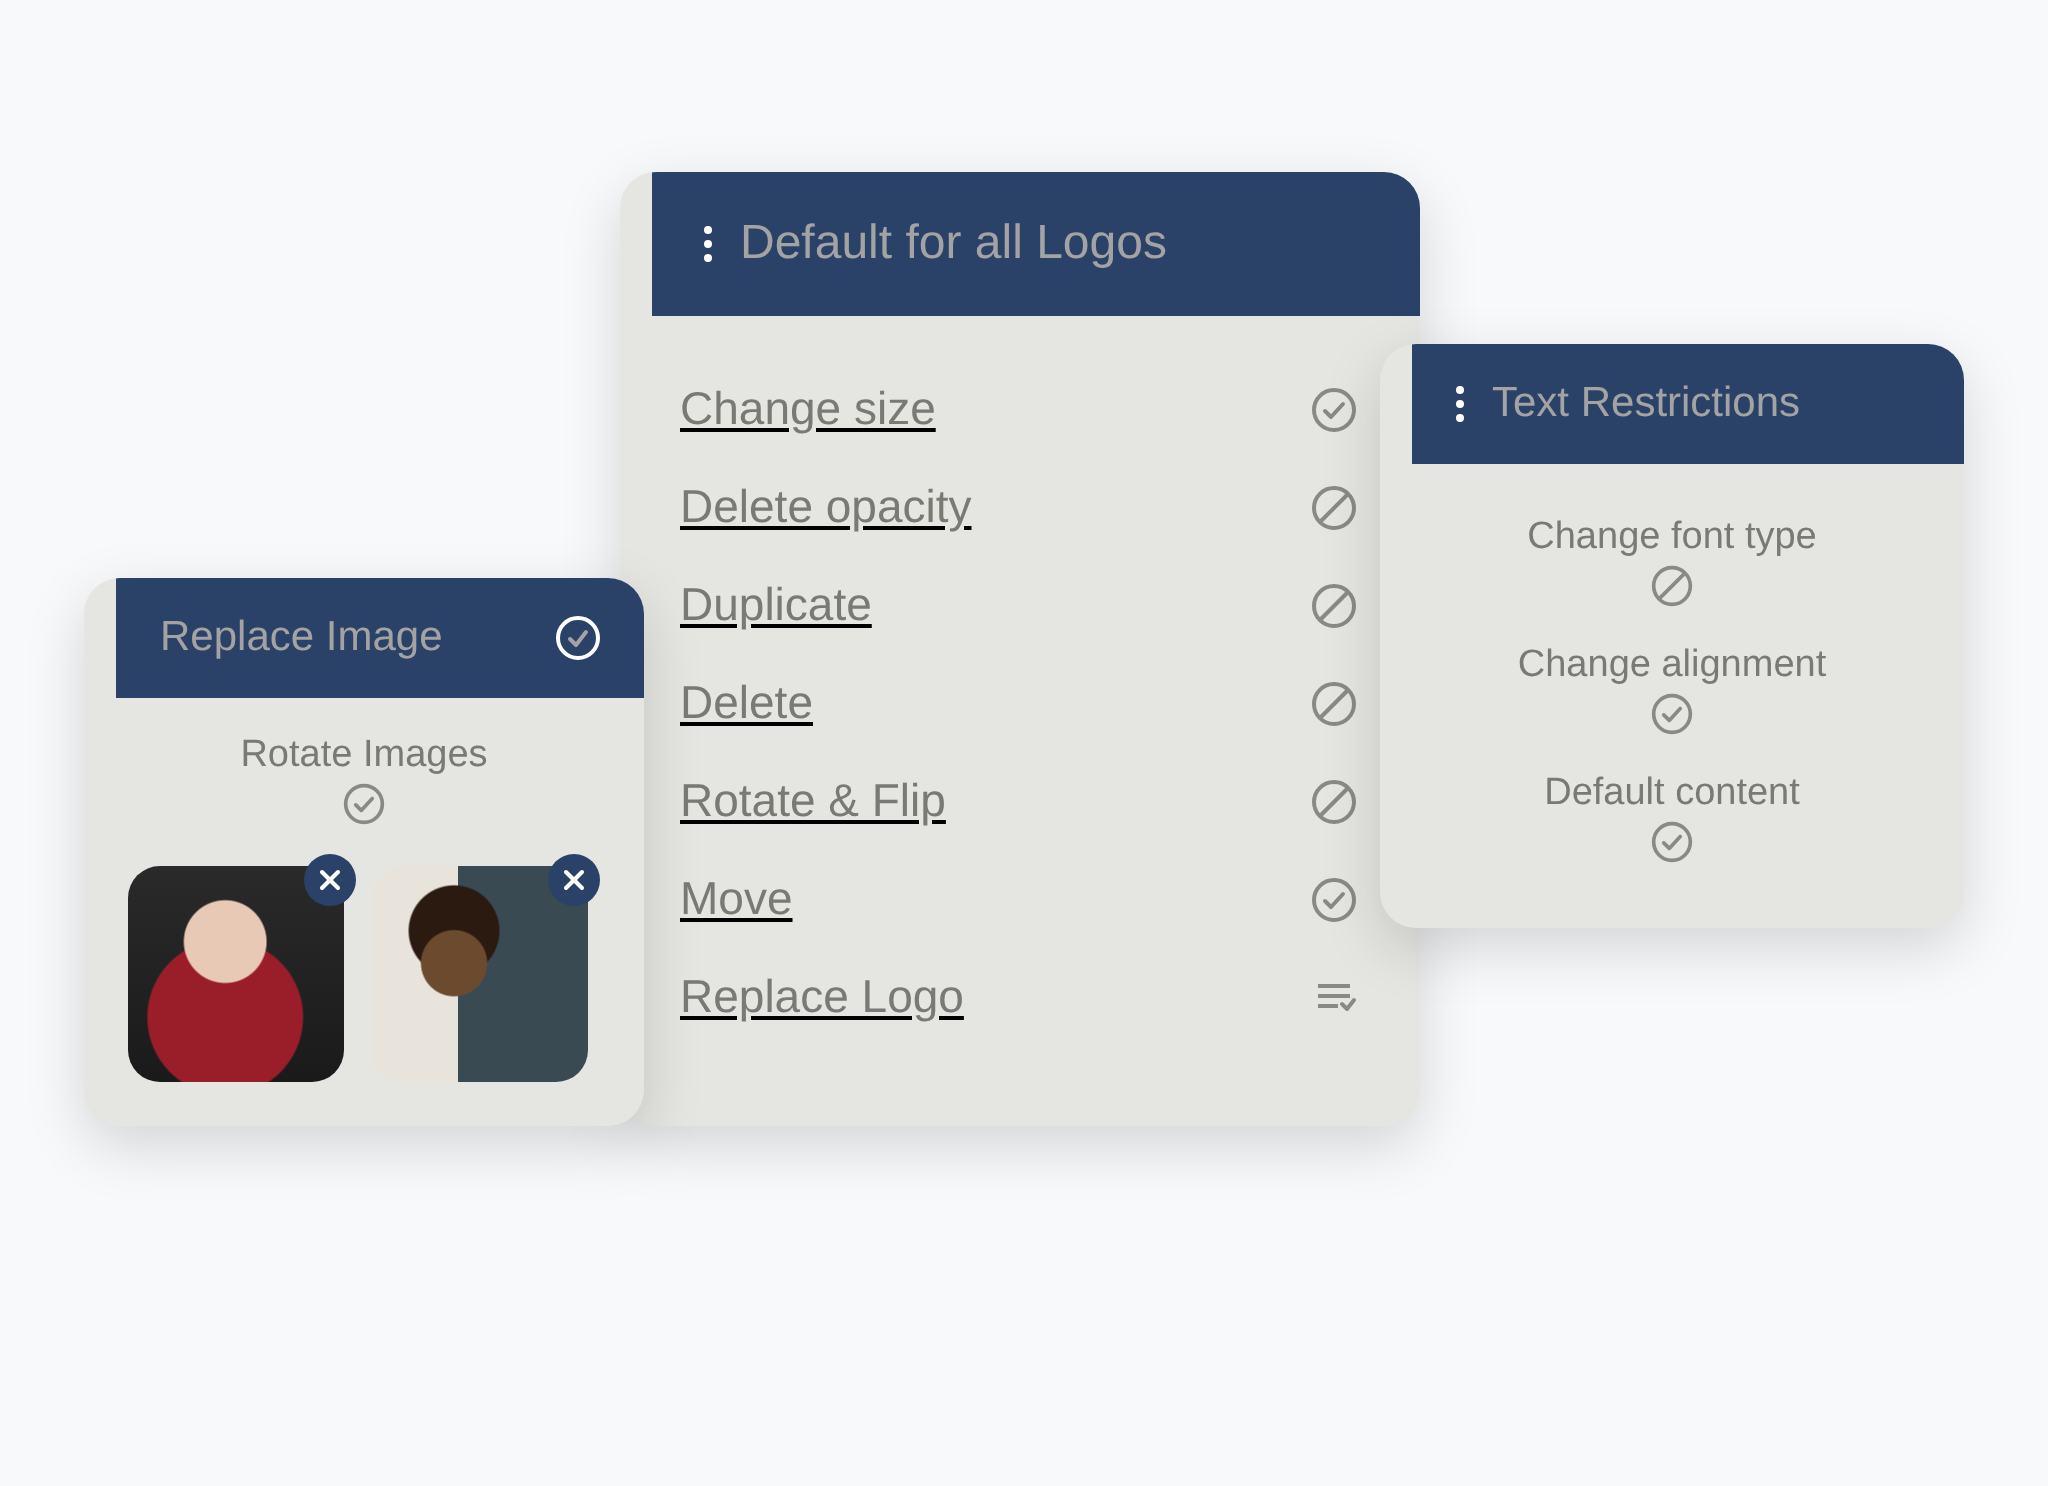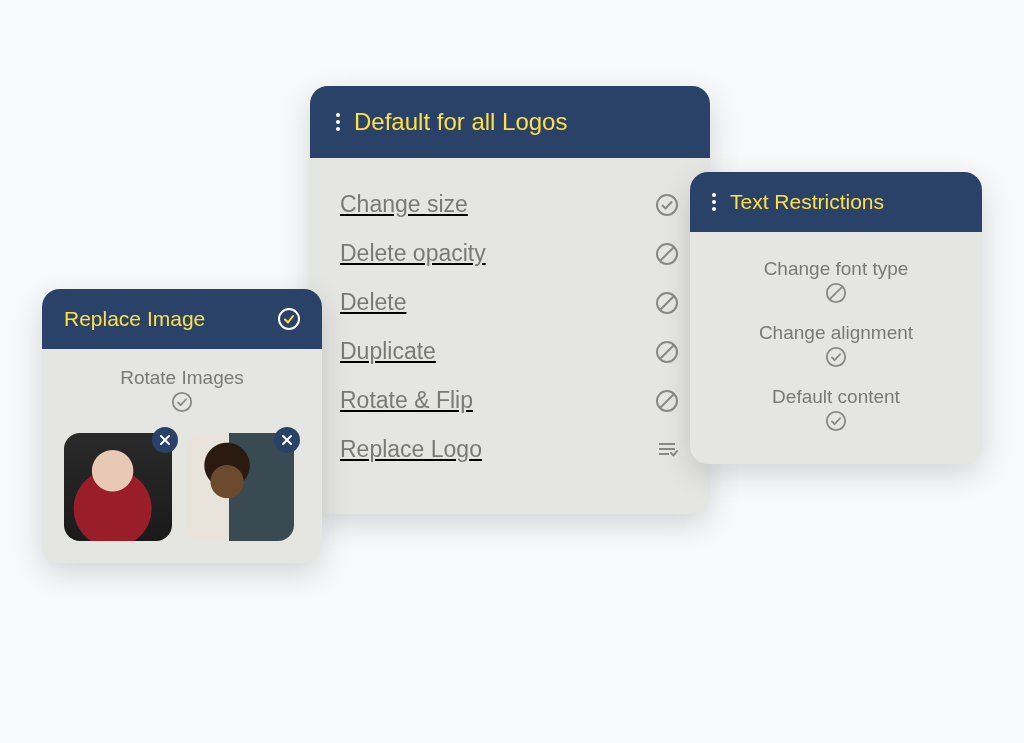--- a/index.html
+++ b/index.html
@@ -13,27 +13,28 @@
   }
   .panel {
     position: absolute;
     background: #e5e5e2;
     border-radius: 18px;
     box-shadow: 0 10px 30px rgba(0,0,0,0.15);
     overflow: hidden;
   }
   .panel-header {
     background: #2b4268;
-    color: #fde047;
+    color: #a3a3a3;
     display: flex;
     align-items: center;
     padding: 18px 22px;
     gap: 14px;
     font-size: 21px;
     font-weight: 400;
+    margin-left: 16px;
   }
   .panel-header.large { font-size: 24px; padding: 22px 26px; }
   .dots-vert {
     display: inline-flex;
     flex-direction: column;
     gap: 3px;
   }
   .dots-vert span {
     width: 4px; height: 4px; border-radius: 50%; background: #fff;
   }
@@ -162,40 +163,48 @@
     </div>
     <div class="row large">
       <span class="label">Delete opacity</span>
       <span class="status-icon">
           <svg viewBox="0 0 24 24">
             <use href="#i-block"></use>
           </svg>
         </span>
     </div>
     <div class="row large">
+      <span class="label">Duplicate</span>
+      <span class="status-icon">
+          <svg viewBox="0 0 24 24">
+            <use href="#i-block"></use>
+          </svg>
+        </span>
+    </div>
+    <div class="row large">
       <span class="label">Delete</span>
       <span class="status-icon">
           <svg viewBox="0 0 24 24">
             <use href="#i-block"></use>
           </svg>
         </span>
     </div>
     <div class="row large">
-      <span class="label">Duplicate</span>
-      <span class="status-icon">
-          <svg viewBox="0 0 24 24">
-            <use href="#i-block"></use>
-          </svg>
-        </span>
-    </div>
-    <div class="row large">
       <span class="label">Rotate &amp; Flip</span>
       <span class="status-icon">
           <svg viewBox="0 0 24 24">
             <use href="#i-block"></use>
+          </svg>
+        </span>
+    </div>
+    <div class="row large">
+      <span class="label">Move</span>
+      <span class="status-icon">
+          <svg viewBox="0 0 24 24">
+            <use href="#i-check"></use>
           </svg>
         </span>
     </div>
     <div class="row large">
       <span class="label">Replace Logo</span>
       <span class="status-icon list-icon">
           <svg viewBox="0 0 24 24">
             <use href="#i-list"></use>
           </svg>
         </span>

